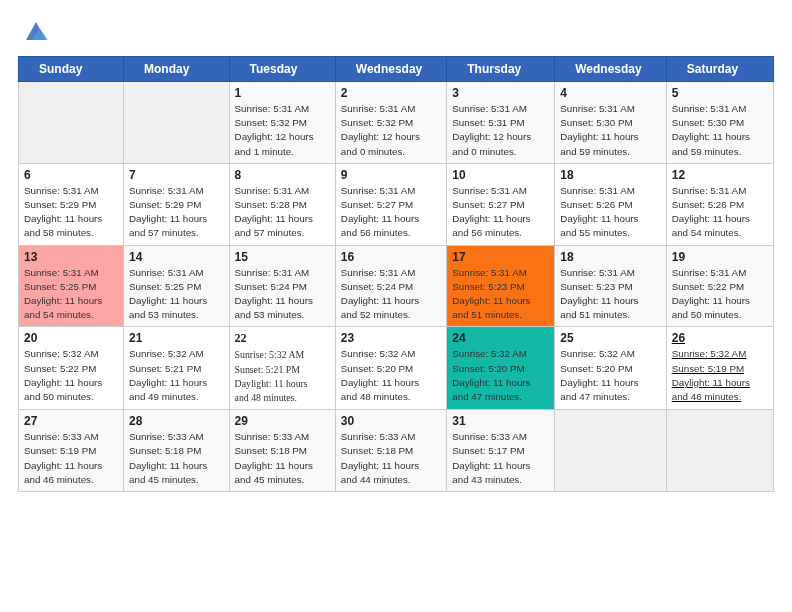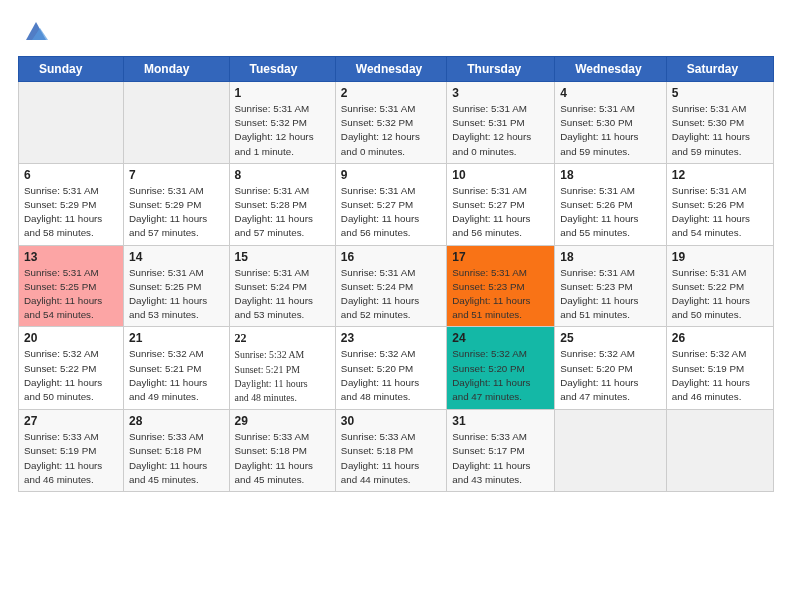--- a/index.html
+++ b/index.html
@@ -316,21 +316,21 @@
 Daylight: 11 hours
 and 47 minutes.</div>
           </td>
           <td style="background: rgb(255, 255, 255);">
             <span class="day-number">25</span>
             <div class="day-info" style="white-space: pre-line;">Sunrise: 5:32 AM
 Sunset: 5:20 PM
 Daylight: 11 hours
 and 47 minutes.</div>
           </td>
-          <td style="background: rgb(255, 255, 255);">
+          <td style="background: rgb(255, 255, 255); text-decoration: underline;">
             <span class="day-number">26</span>
             <div class="day-info" style="white-space: pre-line;">Sunrise: 5:32 AM
 Sunset: 5:19 PM
 Daylight: 11 hours
 and 46 minutes.</div>
           </td>
         </tr>
         <tr>
           <td style="background: rgb(248, 248, 248);">
             <span class="day-number">27</span>

